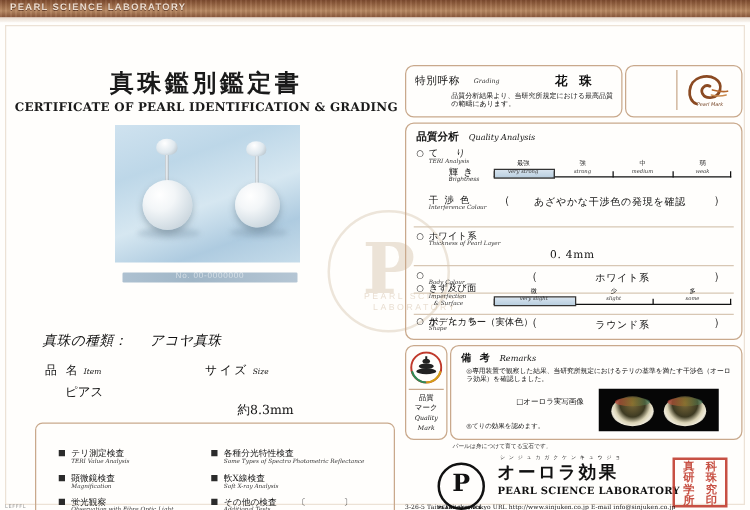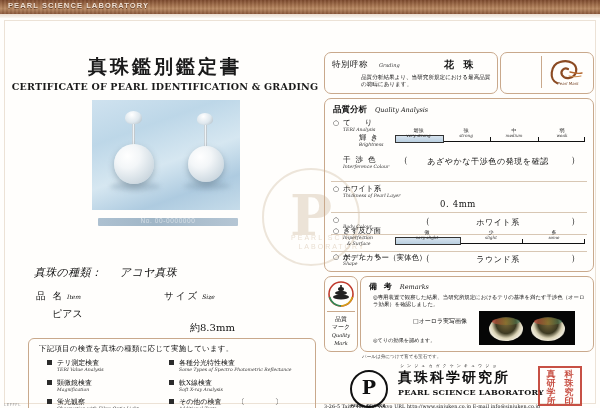--- a/index.html
+++ b/index.html
@@ -291,21 +291,20 @@
           <span>品 名</span><span class="en">Item</span>
         </div>
         <div class="fl" style="left:128px;top:0;">
           <span>サイズ</span><span class="en">Size</span>
         </div>
         <div class="fv" style="left:16px;top:17px;">ピアス</div>
         <div class="fv" style="left:142px;top:31px;margin-left:12px;">約8.3mm</div>
       </div>
 
       <div class="testbox">
-        <div class="lead">下記項目の検査を真珠の種類に応じて実施しています。</div>
 
         <div class="tcol c1">
           <div class="titem">
             <span class="bullet"></span>
             <span class="jp">テリ測定検査</span>
             <span class="en">TERI Value Analysis</span>
           </div>
           <div class="titem">
             <span class="bullet"></span>
             <span class="jp">顕微鏡検査</span>
@@ -501,21 +500,21 @@
       </div>
 
       <div class="tiny-note">パールは身につけて育てる宝石です。</div>
 
       <div class="foot">
         <div class="foot-logo">
           <div class="p">P</div>
         </div>
         <div class="foot-logo-cap">PEARL SCIENCE LABORATORY</div>
         <div class="foot-ruby">シンジュカガクケンキュウジョ</div>
-        <div class="foot-jp">真珠科学研究所</div>
+        <div class="foot-jp">オーロラ効果</div>
         <div class="foot-en">PEARL SCIENCE LABORATORY</div>
         <div class="seal">
           <span>真</span><span>科</span><span>研</span><span>珠</span><span>学</span><span>究</span><span>所</span><span>印</span>
         </div>
         <div class="foot-addr">3-26-5 Taito Taitoku, Tokyo   URL  http://www.sinjuken.co.jp    E-mail  info@sinjuken.co.jp</div>
       </div>
     </div>
 
     <div class="code-left">LEFFFL</div>
   </div>

